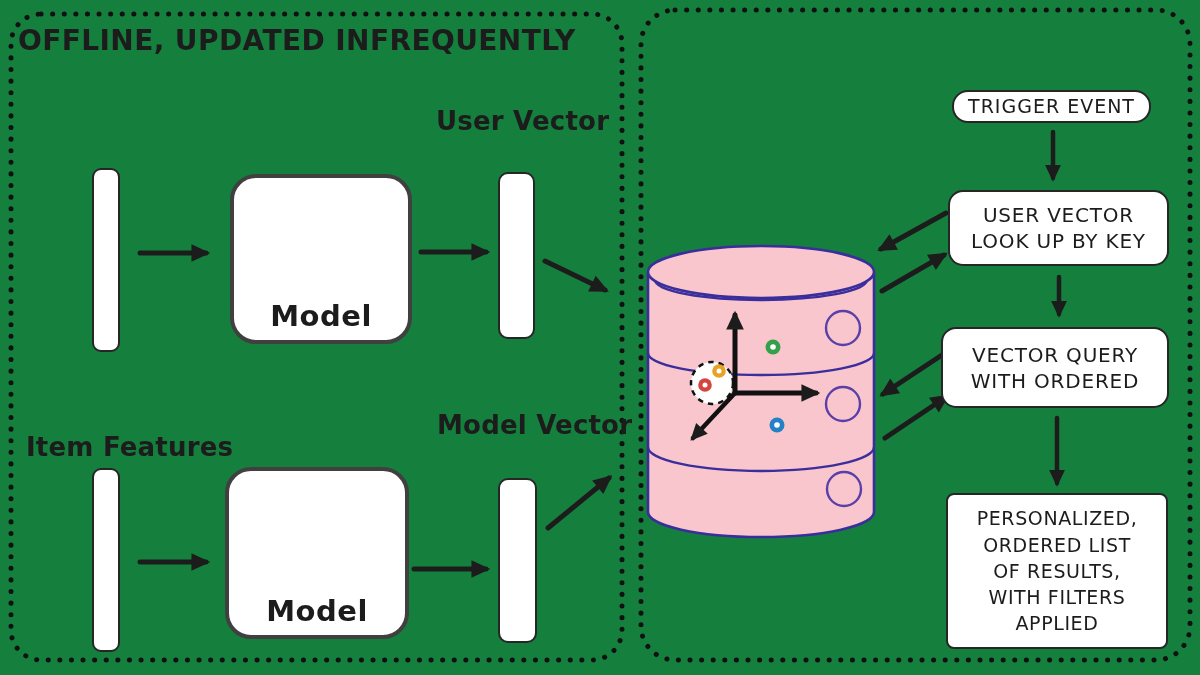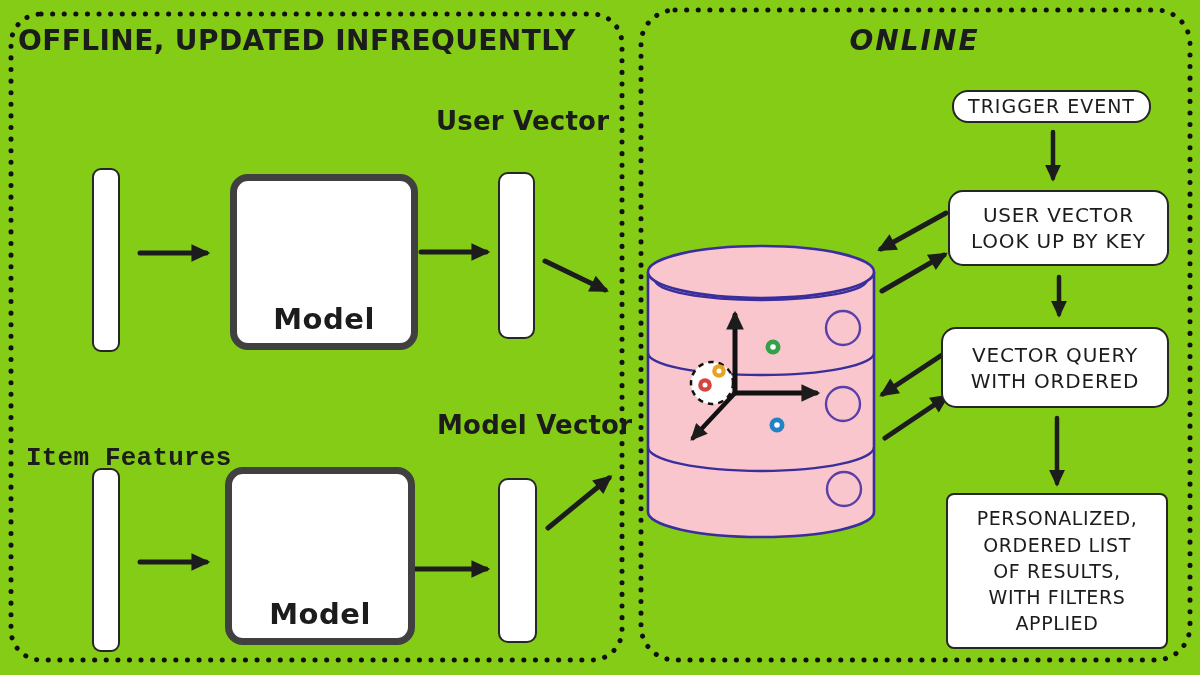--- a/index.html
+++ b/index.html
@@ -1,25 +1,25 @@
 <!DOCTYPE html>
 <html style="--ink: #1c1c1c; --cylinder-fill: #f8c6cc; --cylinder-stroke: #3a2d9c; --circle-stroke: #5b3fa8; --dot-green: #34a04a; --dot-blue: #2382c6; --dot-orange: #e7a324; --dot-red: #d64440;"><head>
 <meta charset="utf-8">
 <style>
   html,body{margin:0;padding:0;background:#fff;}
-  .canvas{position:relative;width:1200px;height:675px;background:#84cc16;overflow:hidden;
+  .canvas{position:relative;width:1200px;height:675px;background:#15803d;overflow:hidden;
           font-family:"DejaVu Sans",sans-serif;color:#1c1c1c;}
   .overlay{position:absolute;left:0;top:0;}
 
   .title{position:absolute;font-size:28px;font-weight:700;letter-spacing:.4px;white-space:nowrap;}
   .title.online{font-style:italic;letter-spacing:2px;}
   .label{position:absolute;font-size:26px;font-weight:600;letter-spacing:.2px;white-space:nowrap;}
 
   .bar{position:absolute;border:2.5px solid #262626;border-radius:9px;background:#fff;}
-  .model-box{position:absolute;border:7px solid #404040;border-radius:18px;background:#fff;}
+  .model-box{position:absolute;border:4px solid #404040;border-radius:26px;background:#fff;}
   .model-label{position:absolute;left:0;right:0;bottom:7px;text-align:center;
                font-size:29px;font-weight:600;letter-spacing:.5px;}
 
   .flowbox{position:absolute;border:2.5px solid #262626;background:#fff;
            display:flex;align-items:center;justify-content:center;text-align:center;
            white-space:pre-line;font-size:20px;letter-spacing:.8px;line-height:1.3;}
   .flowbox.trigger{border-radius:16px;font-size:19px;letter-spacing:1px;}
   .flowbox.lookup{border-radius:15px;}
   .flowbox.query{border-radius:15px;}
   .flowbox.results{border-radius:8px;font-size:19px;letter-spacing:.6px;line-height:1.38;}
@@ -135,30 +135,29 @@
     <line class="arrow" stroke-width="4.5" marker-end="url(#ah)" x1="1059" y1="277" x2="1059" y2="314"></line>
     <line class="arrow" stroke-width="4.5" marker-end="url(#ah)" x1="1057" y1="418" x2="1057" y2="483"></line>
 
     <line class="arrow" stroke-width="5" marker-end="url(#ah)" x1="946" y1="213" x2="881" y2="249"></line>
     <line class="arrow" stroke-width="5" marker-end="url(#ah)" x1="882" y1="291" x2="944" y2="255"></line>
     <line class="arrow" stroke-width="5" marker-end="url(#ah)" x1="948" y1="351" x2="883" y2="394"></line>
     <line class="arrow" stroke-width="5" marker-end="url(#ah)" x1="885" y1="438" x2="946" y2="397"></line>
   </svg>
 
   <div class="title" style="left:18px;top:24px;">OFFLINE, UPDATED INFREQUENTLY</div>
-  <div class="title online" style="left:637px;top:24px;width:555px;text-align:center;">ONLINE</div>
 
   <div class="bar" style="left:92px;top:168px;width:24px;height:180px;"></div>
   <div class="model-box" style="left:230px;top:174px;width:174px;height:162px;">
     <div class="model-label">Model</div>
   </div>
   <div class="label" style="left:436px;top:106px;">User Vector</div>
   <div class="bar" style="left:498px;top:172px;width:33px;height:163px;border-radius:10px;"></div>
 
-  <div class="label" style="left:26px;top:443px;font-family:Liberation Mono, monospace;">Item Features</div>
+  <div class="label" style="left:26px;top:432px;">Item Features</div>
   <div class="bar" style="left:92px;top:468px;width:24px;height:180px;"></div>
   <div class="model-box" style="left:225px;top:467px;width:176px;height:164px;">
     <div class="model-label">Model</div>
   </div>
   <div class="label" style="left:437px;top:410px;">Model Vector</div>
   <div class="bar" style="left:498px;top:478px;width:35px;height:161px;border-radius:10px;"></div>
 
   <div class="flowbox trigger" style="left:952px;top:90px;width:195px;height:29px;">TRIGGER EVENT</div>
   <div class="flowbox lookup" style="left:948px;top:190px;width:217px;height:72px;">USER VECTOR
 LOOK UP BY KEY</div>

